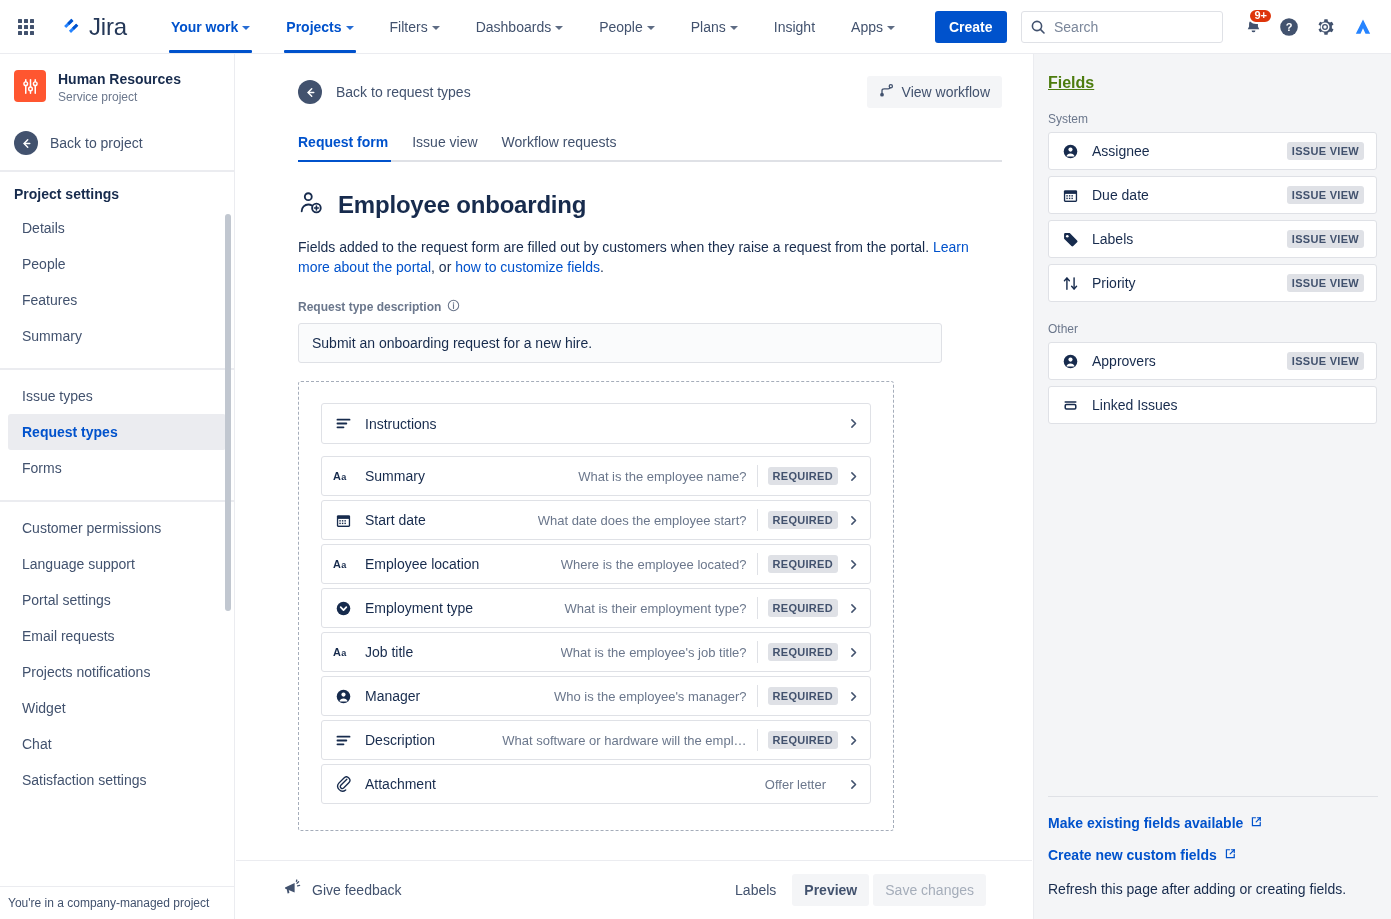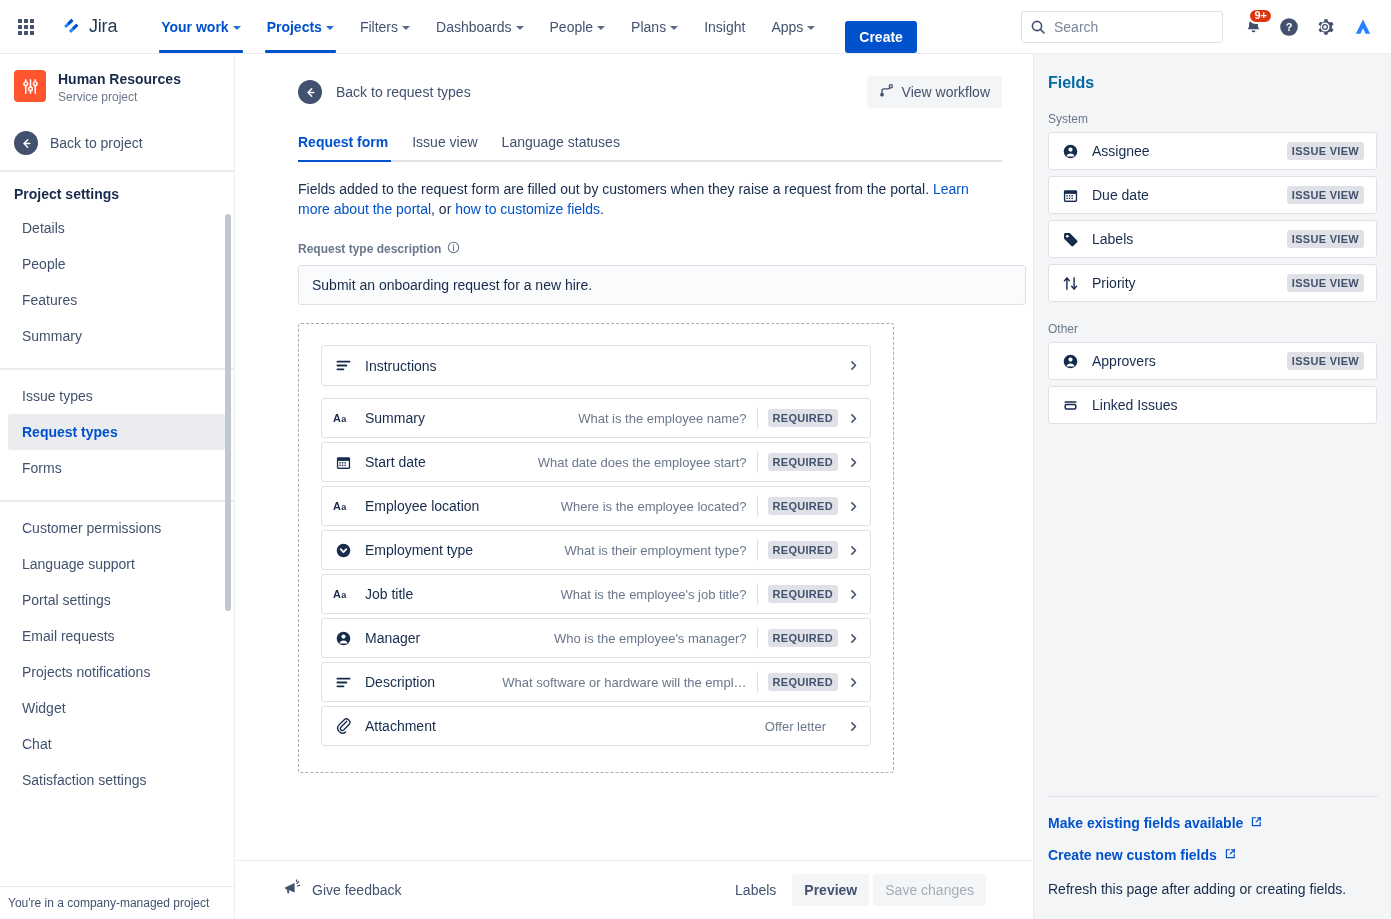--- a/index.html
+++ b/index.html
@@ -31,25 +31,25 @@
     display: grid; grid-template-columns: repeat(3, 4px);
     grid-template-rows: repeat(3, 4px); gap: 2px;
   }
   .grid9 i { display: block; width: 4px; height: 4px; background: #42526E; border-radius: .5px; }
 
   .brand {
     display: flex; align-items: center; gap: 7px;
     margin-left: 12px; cursor: pointer; padding: 4px 6px; border-radius: 3px;
   }
   .brand .word {
-    font-size: 18px; color: #253858; letter-spacing: -0.2px;
+    font-size: 24px; color: #253858; letter-spacing: -0.2px;
     font-weight: 400; font-family: "Liberation Sans", sans-serif;
   }
 
-  .navitems { display: flex; align-items: flex-end; margin-left: 28px; gap: 6px; }
+  .navitems { display: flex; align-items: center; margin-left: 28px; gap: 16px; }
   .navitem {
     position: relative; display: flex; align-items: center; gap: 4px;
     height: 52px; padding: 0 10px; cursor: pointer;
     font-size: 14px; color: #42526E; font-weight: 500;
     white-space: nowrap;
   }
   .navitem.active { color: #0052CC; font-weight: 600; }
   .navitem.active::after {
     content: ""; position: absolute; left: 8px; right: 8px; bottom: 0;
     height: 3px; background: #0052CC; border-radius: 1px;
@@ -200,21 +200,21 @@
     margin-top: 17px; font-size: 14px; line-height: 20px; color: #172B4D;
     max-width: 700px;
   }
   .blurb a { color: #0052CC; text-decoration: none; }
 
   .fieldlabel {
     margin-top: 22px; display: flex; align-items: center; gap: 6px;
     font-size: 12px; color: #6B778C; font-weight: 600;
   }
   .descbox {
-    margin-top: 8px; width: 728px; height: 40px;
+    margin-top: 8px; width: 644px; height: 40px;
     border: 1px solid #DFE1E6; border-radius: 3px; background: #FAFBFC;
     display: flex; align-items: center; padding: 0 11px;
   }
   .descbox input {
     border: none; outline: none; background: transparent;
     width: 100%; font-size: 14px; color: #172B4D;
     font-family: "Liberation Sans", sans-serif;
   }
 
   .dropzone {
@@ -276,21 +276,21 @@
   }
 
   
   #rightpanel {
     position: absolute; top: 54px; left: 1033px;
     width: 358px; height: 865px;
     background: #F4F5F7; border-left: 1px solid #EBECF0;
     overflow: hidden;
   }
   .rp-inner { padding: 20px 14px 0 14px; }
-  .rp-title { font-size: 16px; font-weight: 600; color: #0369a1; padding-left: 0; }
+  .rp-title { font-size: 16px; font-weight: 600; color: #4d7c0f; padding-left: 0; text-decoration: underline; }
   .rp-group {
     font-size: 12px; color: #6B778C; font-weight: 400;
     margin-top: 20px; margin-bottom: 6px; padding-left: 0;
   }
   .rp-row {
     display: flex; align-items: center;
     height: 38px; margin-bottom: 6px;
     background: #fff; border: 1px solid #DFE1E6; border-radius: 3px;
     padding: 0 12px 0 11px; cursor: grab;
   }
@@ -500,23 +500,34 @@
             <path d="M3.2 11 V8 Q3.2 6.2 5.6 6.2 H9.6 Q11.9 6.2 11.9 4.6" stroke="#42526E" stroke-width="1.4" fill="none"></path>
           </svg>
         </span>
         <span>View workflow</span>
       </button>
     </div>
 
     <div class="tabs">
       <div class="tab active">Request form</div>
       <div class="tab">Issue view</div>
-      <div class="tab">Language statuses</div>
-    </div>
-
+      <div class="tab">Workflow requests</div>
+    </div>
+
+    <div class="pagetitle">
+      <span>
+        <svg width="26" height="26" viewBox="0 0 24 24" fill="none">
+          <circle cx="9.5" cy="6.2" r="3.2" stroke="#172B4D" stroke-width="1.7"></circle>
+          <path d="M3.4 19.6 c0-3.6 2.8-6.2 6.1-6.2 1.3 0 2.4.3 3.4.9" stroke="#172B4D" stroke-width="1.7" stroke-linecap="round"></path>
+          <circle cx="17" cy="16.6" r="4" stroke="#172B4D" stroke-width="1.7"></circle>
+          <path d="M17 14.8 v3.6 M15.2 16.6 h3.6" stroke="#172B4D" stroke-width="1.5" stroke-linecap="round"></path>
+        </svg>
+      </span>
+      <h1>Employee onboarding</h1>
+    </div>
 
     <div class="blurb">
       <span>Fields added to the request form are filled out by customers when they raise a request from the portal. </span><a href="#">Learn more about the portal</a><span>, or </span><a href="#">how to customize fields</a><span>.</span>
     </div>
 
     <div class="fieldlabel">
       <span>Request type description</span>
       <span>
         <svg width="13" height="13" viewBox="0 0 16 16">
           <circle cx="8" cy="8" r="6.4" stroke="#6B778C" stroke-width="1.3" fill="none"></circle>

